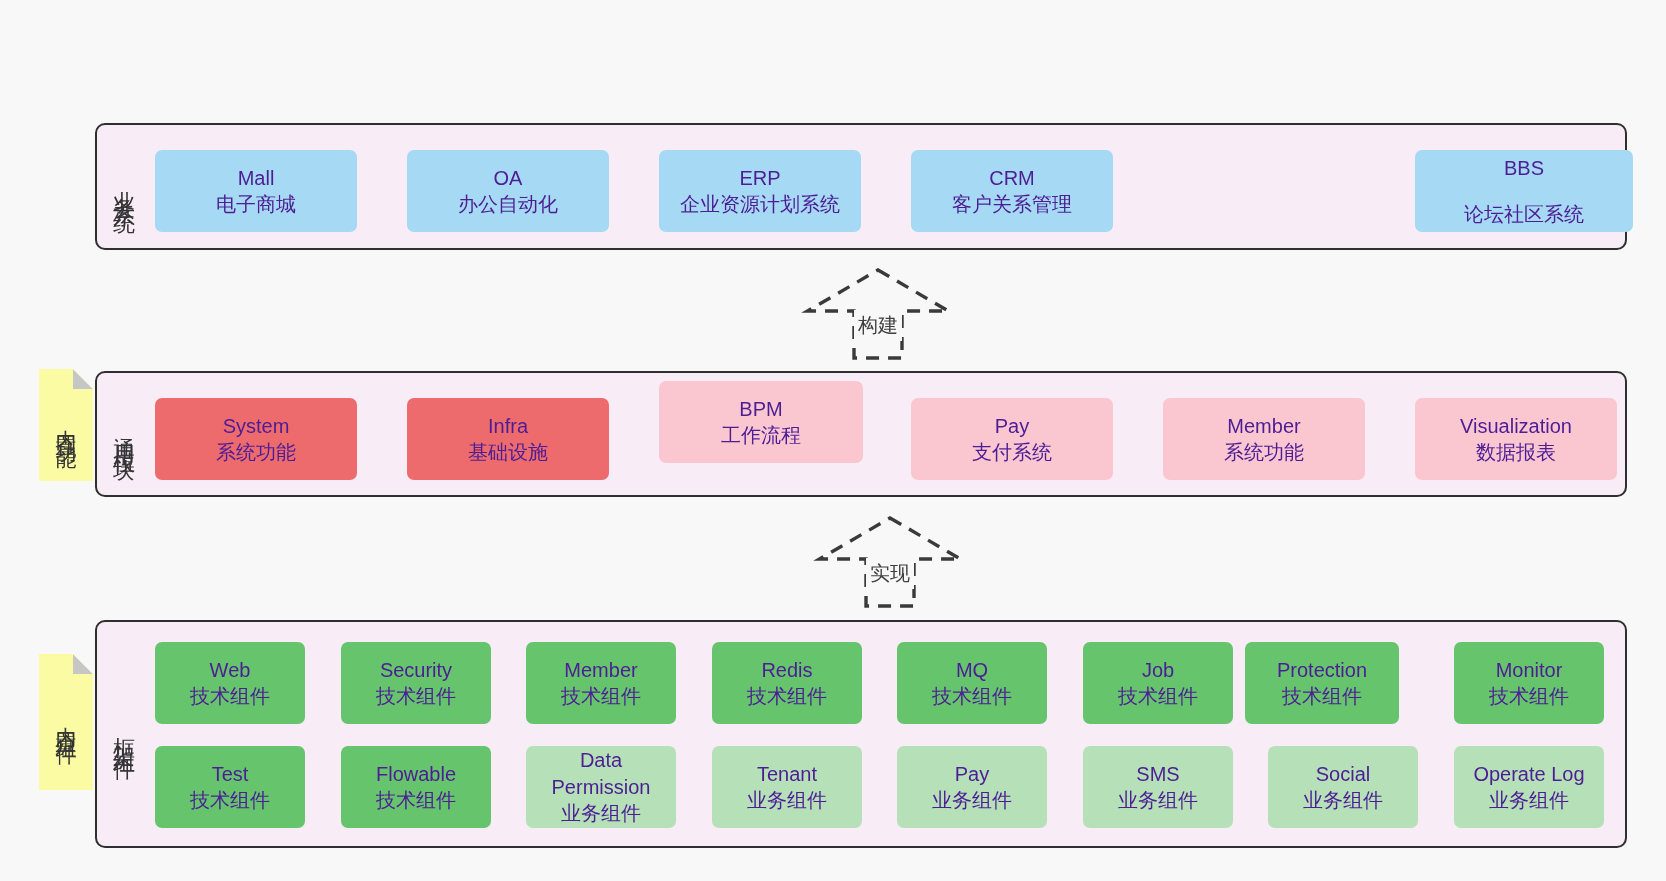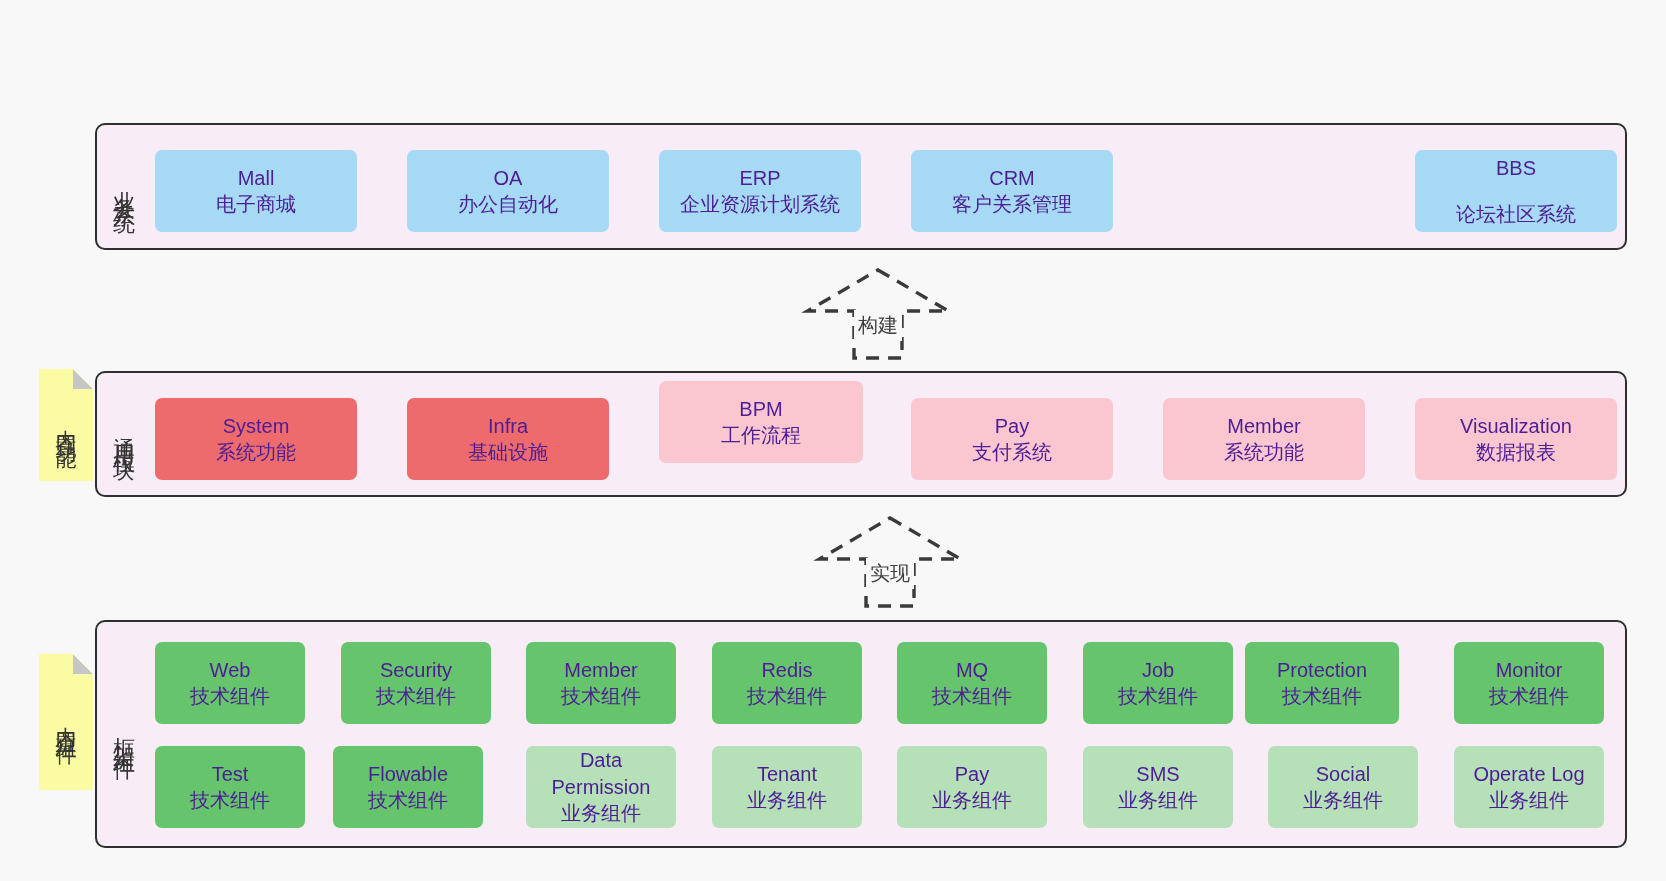--- a/index.html
+++ b/index.html
@@ -111,21 +111,21 @@
         <div class="bs">办公自动化</div>
       </div>
       <div class="box blue" style="left: 814px; top: 25px; width: 202px;">
         <div class="bt">CRM</div>
         <div class="bs">客户关系管理</div>
       </div>
       <div class="box blue" style="left: 562px; top: 25px; width: 202px;">
         <div class="bt">ERP</div>
         <div class="bs">企业资源计划系统</div>
       </div>
-      <div class="box blue" style="left: 1318px; top: 25px; width: 202px; gap: 20px;">
+      <div class="box blue" style="left: 1318px; top: 25px; width: 218px; gap: 20px;">
         <div class="bt">BBS</div>
         <div class="bs">论坛社区系统</div>
       </div>
     </div>
 
   <div class="arrow" style="left:798px;top:262px;">
     <svg width="160" height="106" viewBox="0 0 160 106">
       <polygon points="80,8 150.5,49 104,49 104,96 56,96 56,49 9.5,49" fill="none" stroke="#3a3a3a" stroke-width="3.4" stroke-dasharray="13 9" stroke-linejoin="miter"></polygon>
     </svg>
     <div class="alabel">构建</div>
@@ -201,21 +201,21 @@
         <div class="bs">技术组件</div>
       </div>
       <div class="box green" style="left: 1357px; top: 20px; width: 150px;">
         <div class="bt">Monitor</div>
         <div class="bs">技术组件</div>
       </div>
       <div class="box green" style="left: 58px; top: 124px; width: 150px;">
         <div class="bt">Test</div>
         <div class="bs">技术组件</div>
       </div>
-      <div class="box green" style="left: 236px; top: 124px; width: 150px; align-items: center;">
+      <div class="box green" style="left: 244px; top: 124px; width: 150px; align-items: center;">
         <div class="bt">Flowable</div>
         <div class="bs">技术组件</div>
       </div>
       <div class="box green-light" style="left: 429px; top: 124px; width: 150px;">
         <div class="bt">Data Permission</div>
         <div class="bs">业务组件</div>
       </div>
       <div class="box green-light" style="left: 615px; top: 124px; width: 150px;">
         <div class="bt">Tenant</div>
         <div class="bs">业务组件</div>

